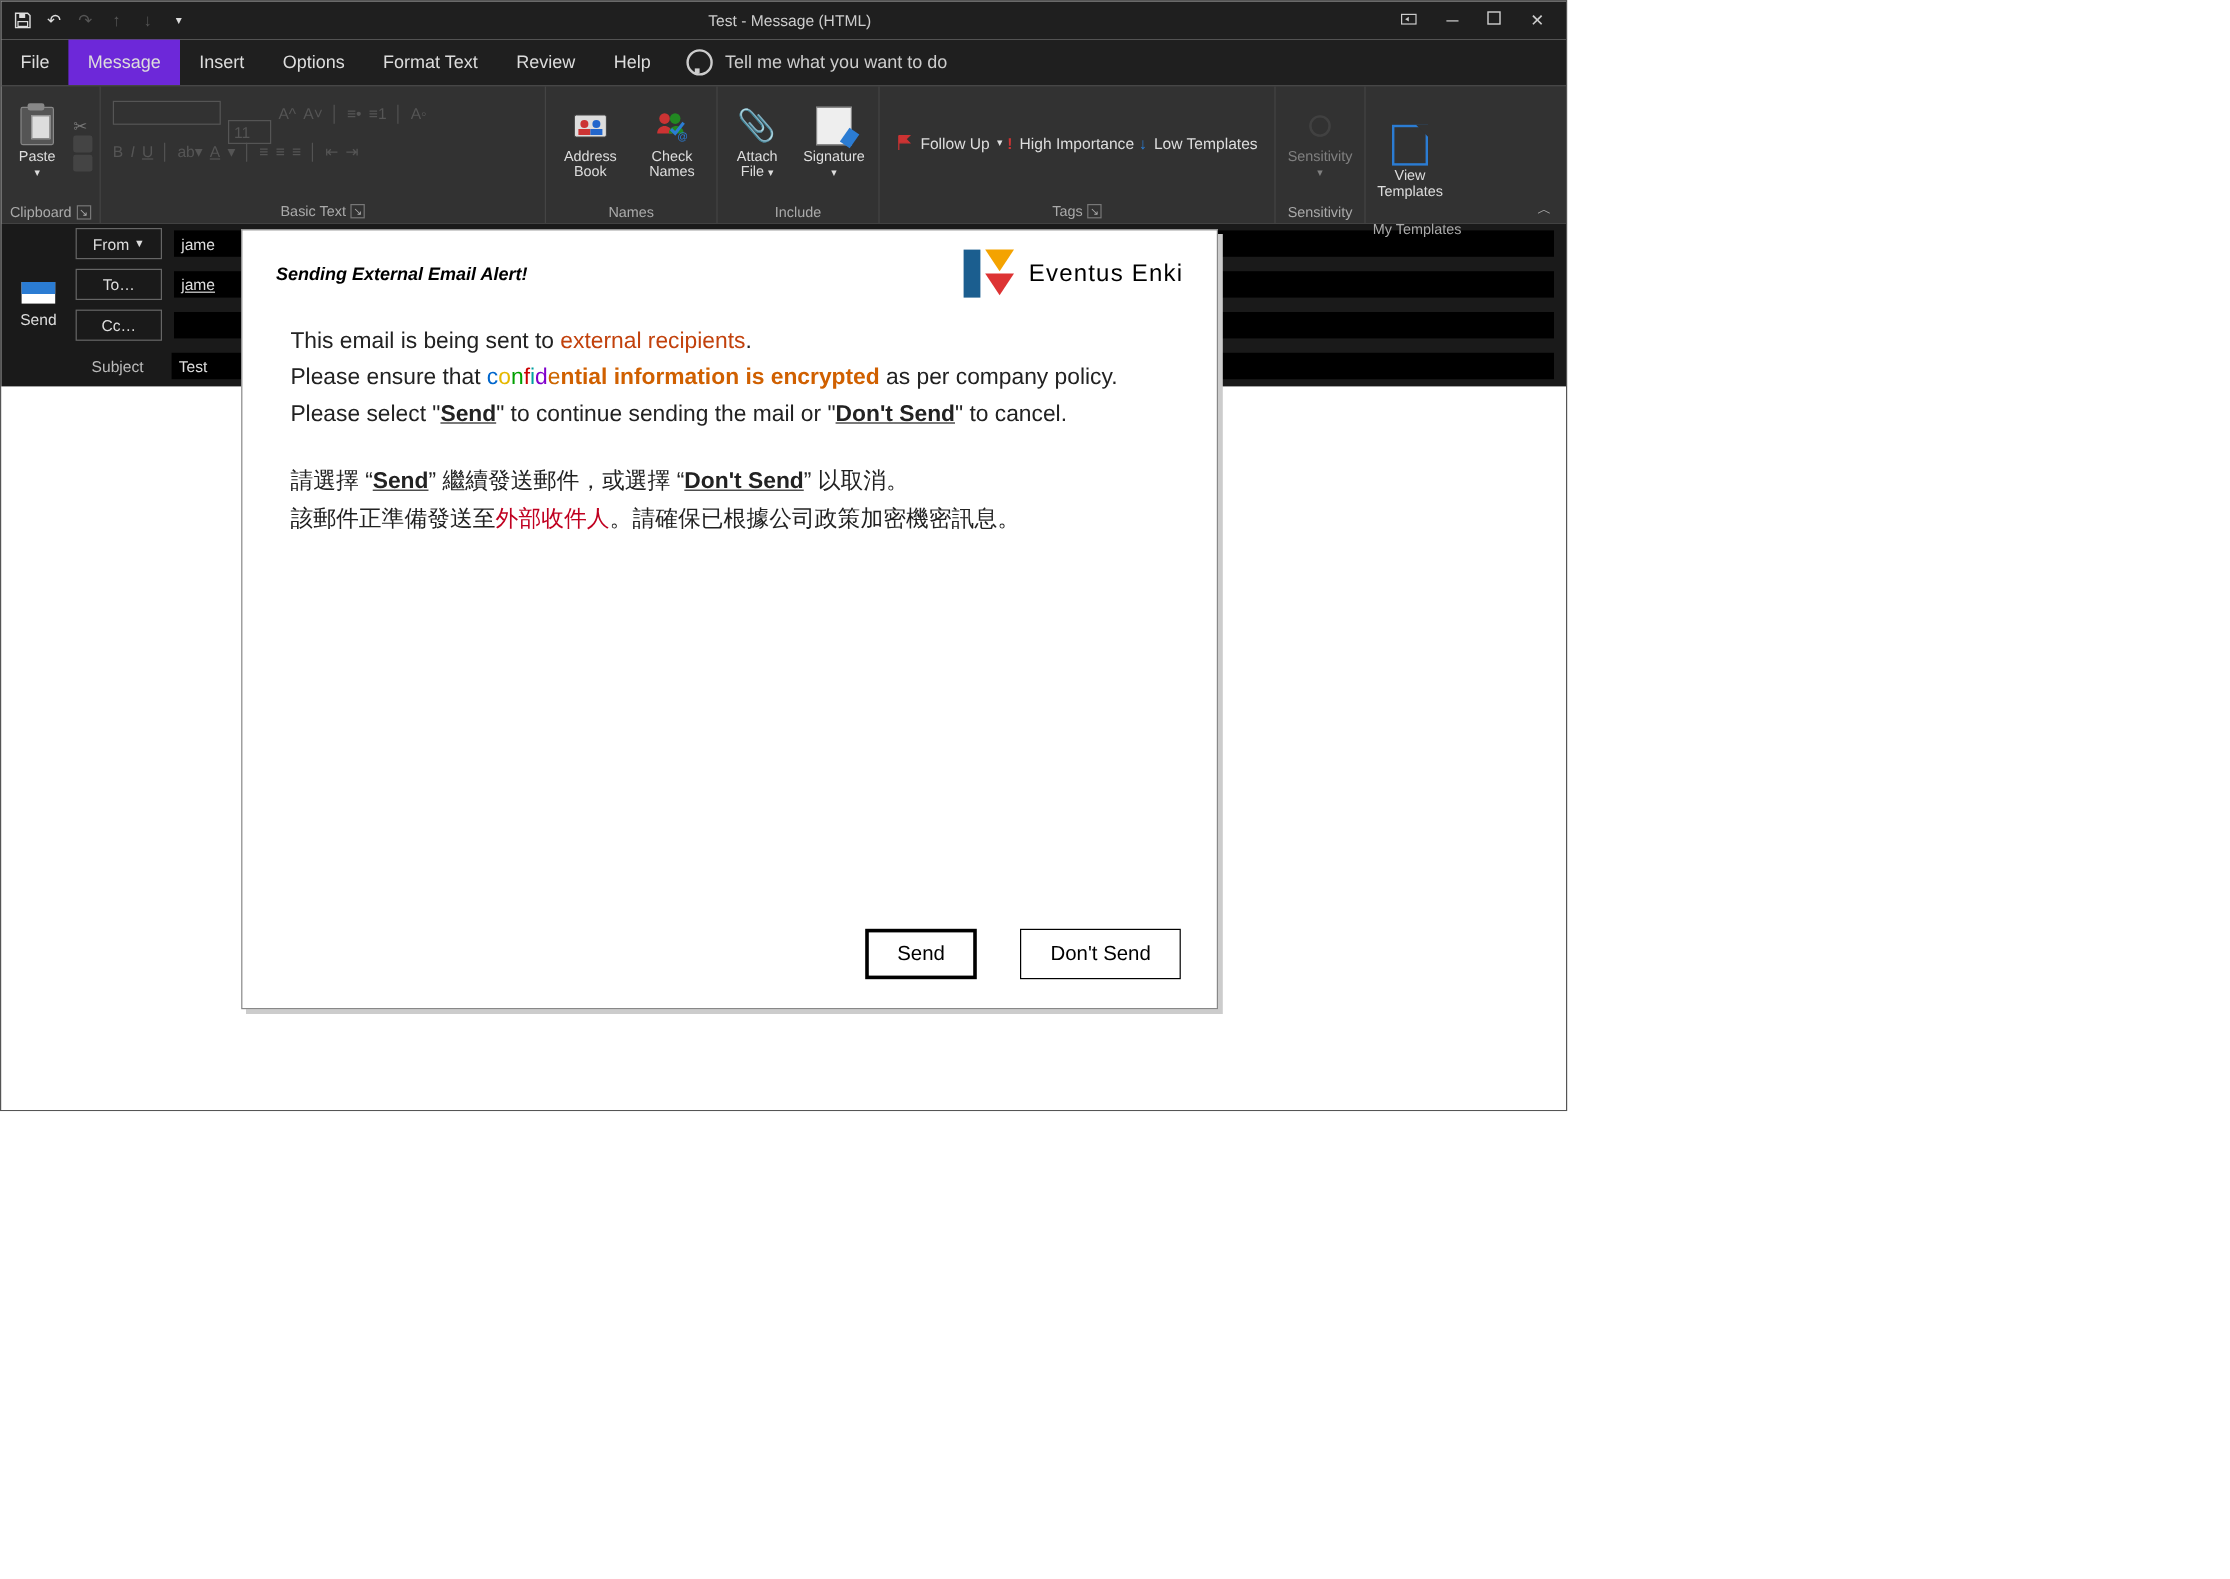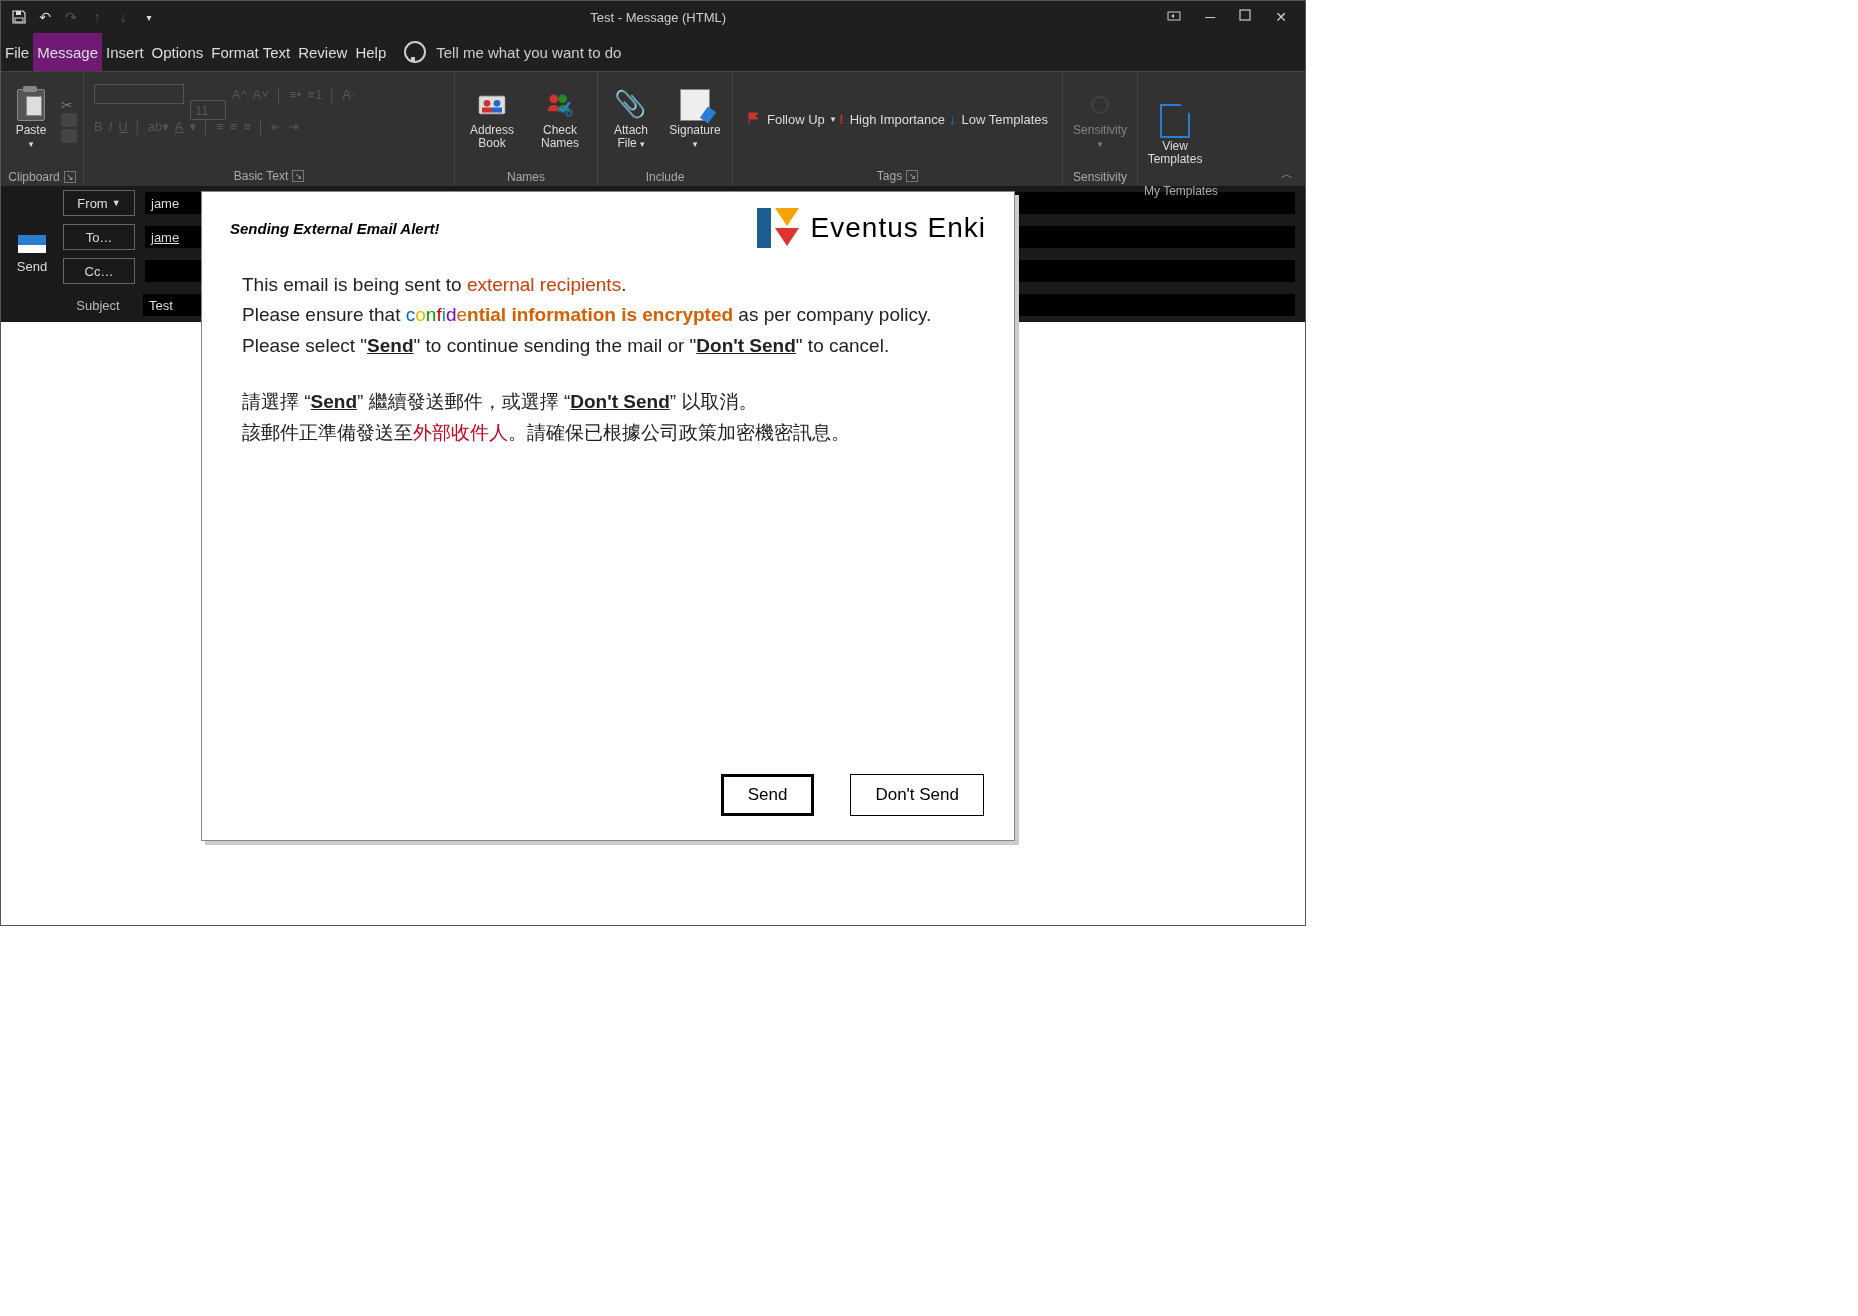--- a/index.html
+++ b/index.html
@@ -7,22 +7,22 @@
   
   .titlebar{height:32px;background:#1f1f1f;display:flex;align-items:center;color:#ddd;font-size:13px;}
   .qat{display:flex;align-items:center;gap:10px;padding:0 10px;}
   .qat .icon{width:16px;height:16px;display:flex;align-items:center;justify-content:center;color:#ddd;font-size:14px;}
   .qat .dim{color:#555;}
   .titlebar .title{flex:1;text-align:center;color:#ccc;}
   .winbtns{display:flex;gap:24px;padding:0 18px;color:#ccc;font-size:14px;}
   .winbtns span{cursor:pointer;}
   
   .tabs{height:38px;background:#1f1f1f;display:flex;align-items:stretch;font-size:15px;}
-  .tab{padding:0 4px;display:flex;align-items:center;color:#ddd;cursor:pointer;}
-  .tab.active{background:#701a75;}
+  .tab{padding:0 16px;display:flex;align-items:center;color:#ddd;cursor:pointer;}
+  .tab.active{background:#6d28d9;}
   .tellme{display:flex;align-items:center;gap:10px;padding-left:14px;color:#ccc;}
   .bulb{width:18px;height:18px;border:2px solid #ccc;border-radius:50%;position:relative;}
   .bulb:after{content:"";position:absolute;left:5px;top:14px;width:4px;height:4px;background:#ccc;}
   
   .ribbon{height:114px;background:#323232;display:flex;align-items:stretch;border-top:1px solid #444;position:relative;}
   .group{display:flex;flex-direction:column;border-right:1px solid #444;}
   .group .body{flex:1;display:flex;align-items:center;padding:4px 6px;gap:6px;}
   .group .label{height:20px;text-align:center;font-size:12px;color:#aaa;padding:0 6px;display:flex;align-items:center;justify-content:center;gap:4px;}
   .bigbtn{display:flex;flex-direction:column;align-items:center;justify-content:center;width:62px;height:88px;gap:4px;cursor:pointer;}
   .bigbtn .ic{width:30px;height:30px;display:flex;align-items:center;justify-content:center;}
@@ -49,21 +49,21 @@
   .fldlabel{width:70px;text-align:center;color:#bbb;font-size:13px;}
   .fldinput{flex:1;background:#000;color:#ddd;height:22px;padding:0 6px;font-size:13px;display:flex;align-items:center;text-decoration:underline;}
   .fldinput.nounder{text-decoration:none;}
   
   .bodyarea{background:#fff;flex:1;}
   
   .dialog{position:absolute;left:200px;top:190px;width:812px;height:648px;background:#fff;border:1px solid #888;box-shadow:4px 4px 0 #ccc;padding:0;color:#000;display:flex;flex-direction:column;}
   .dlg-header{display:flex;align-items:center;justify-content:space-between;padding:16px 28px 8px 28px;}
   .dlg-title{font-weight:bold;font-size:15px;font-style:italic;}
   .brand{display:flex;align-items:center;gap:6px;}
-  .brand-text{font-size:28px;letter-spacing:1px;}
+  .brand-text{font-size:20px;letter-spacing:1px;}
   .brandmark{width:48px;height:40px;position:relative;}
   .brandmark .v{position:absolute;left:0;top:0;width:14px;height:40px;background:#1b5e8f;}
   .brandmark .t1{position:absolute;left:18px;top:0;width:0;height:0;border-left:12px solid transparent;border-right:12px solid transparent;border-bottom:18px solid #f4a300;transform:rotate(180deg);}
   .brandmark .t2{position:absolute;left:18px;top:20px;width:0;height:0;border-left:12px solid transparent;border-right:12px solid transparent;border-top:18px solid #d33;}
   .dlg-body{padding:14px 40px;font-size:19px;line-height:1.6;color:#222;}
   .ext{color:#c2410c;font-weight:normal;}
   .ub{font-weight:bold;text-decoration:underline;}
   .rainbow span:nth-child(1){color:#0066cc;}
   .rainbow span:nth-child(2){color:#e6b800;}
   .rainbow span:nth-child(3){color:#00a000;}

